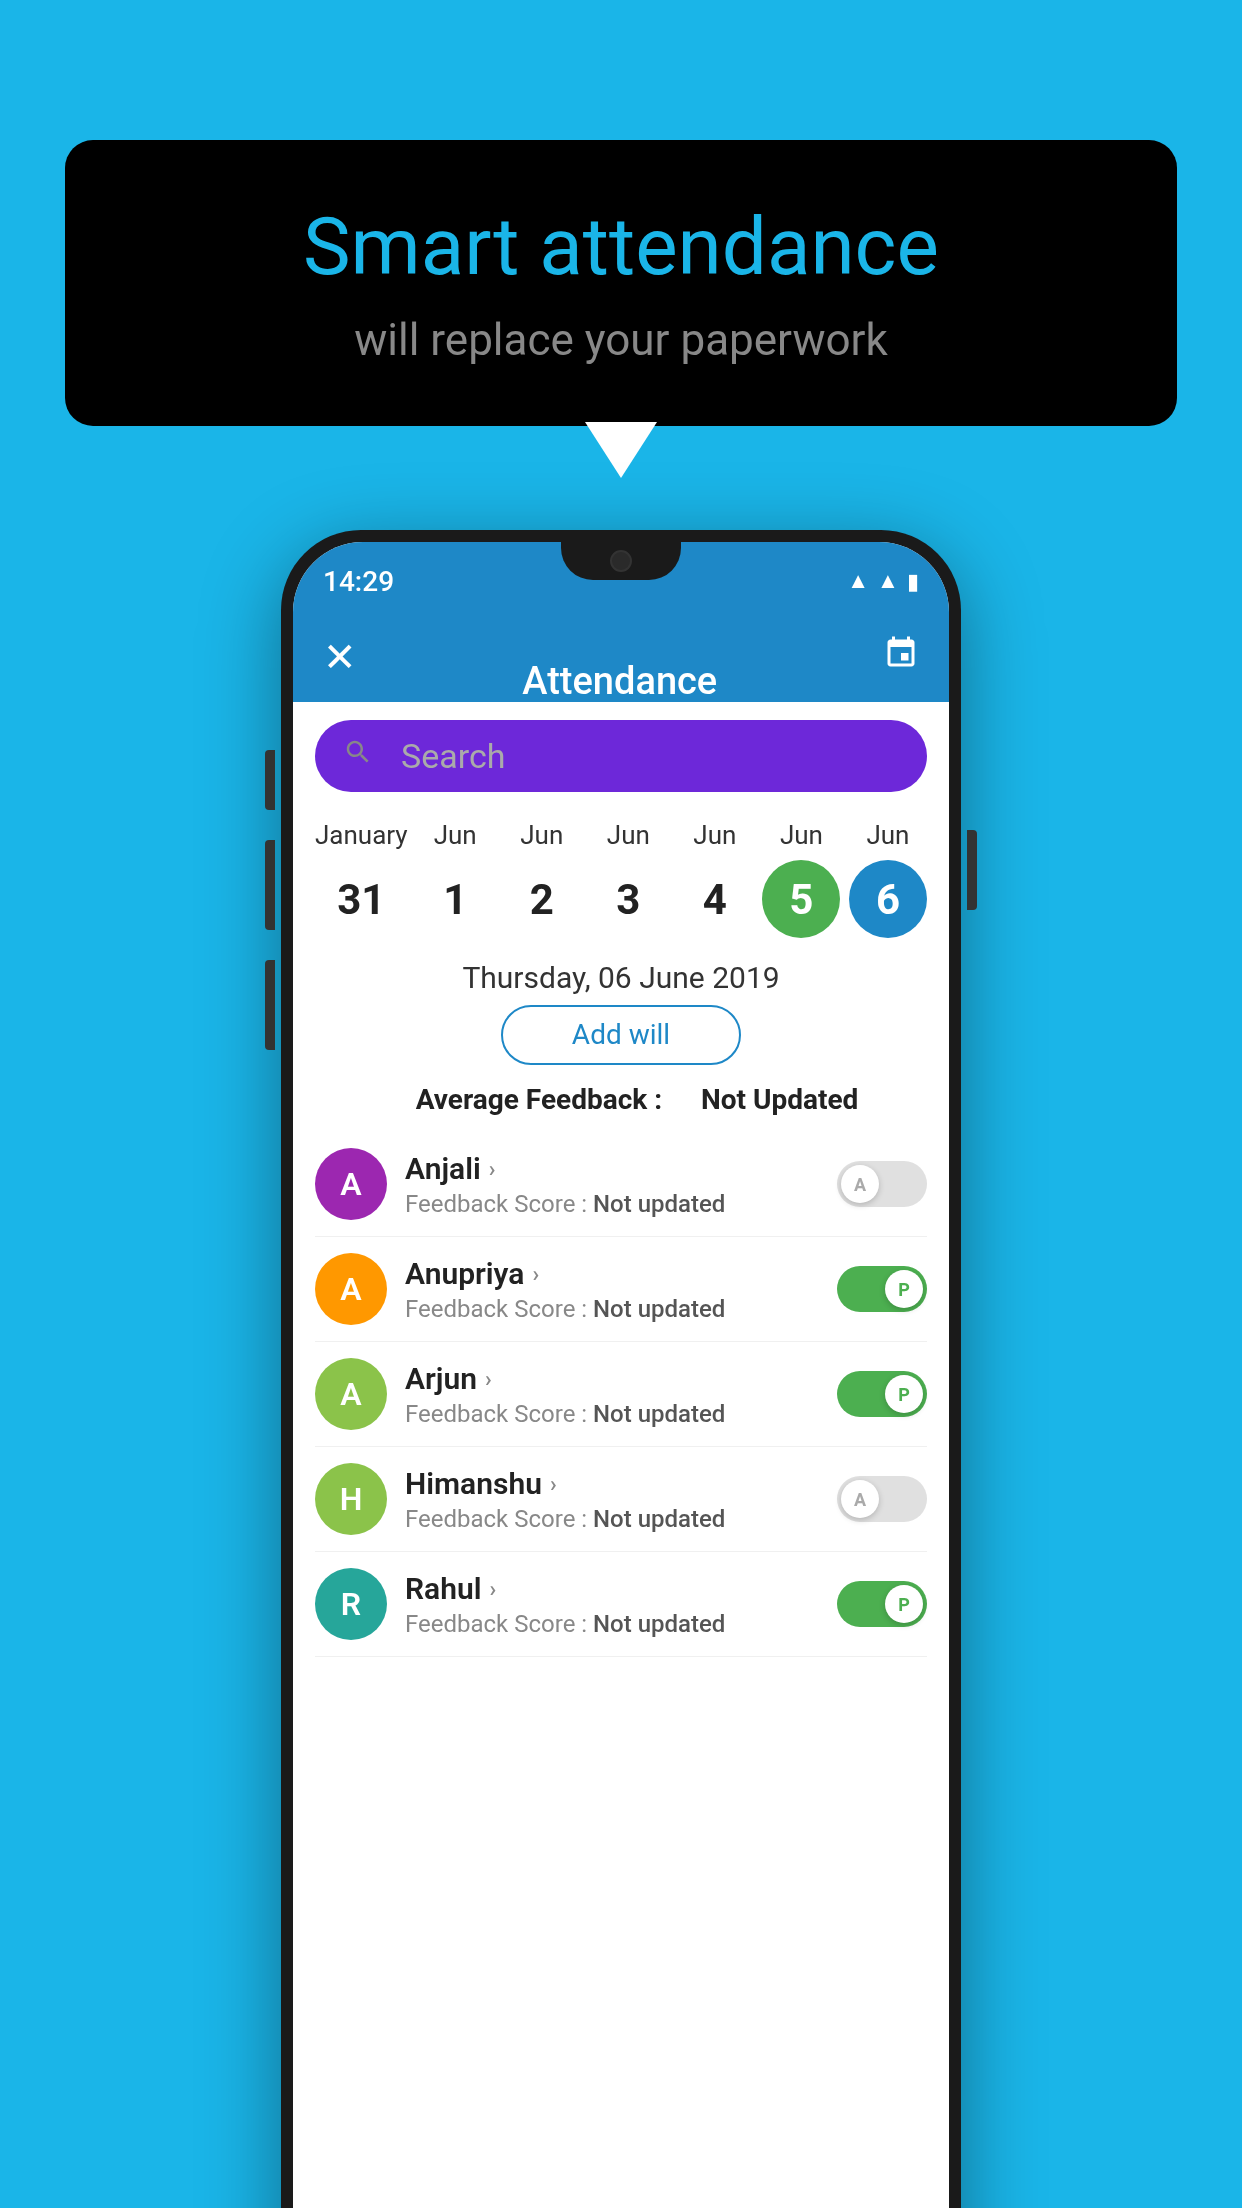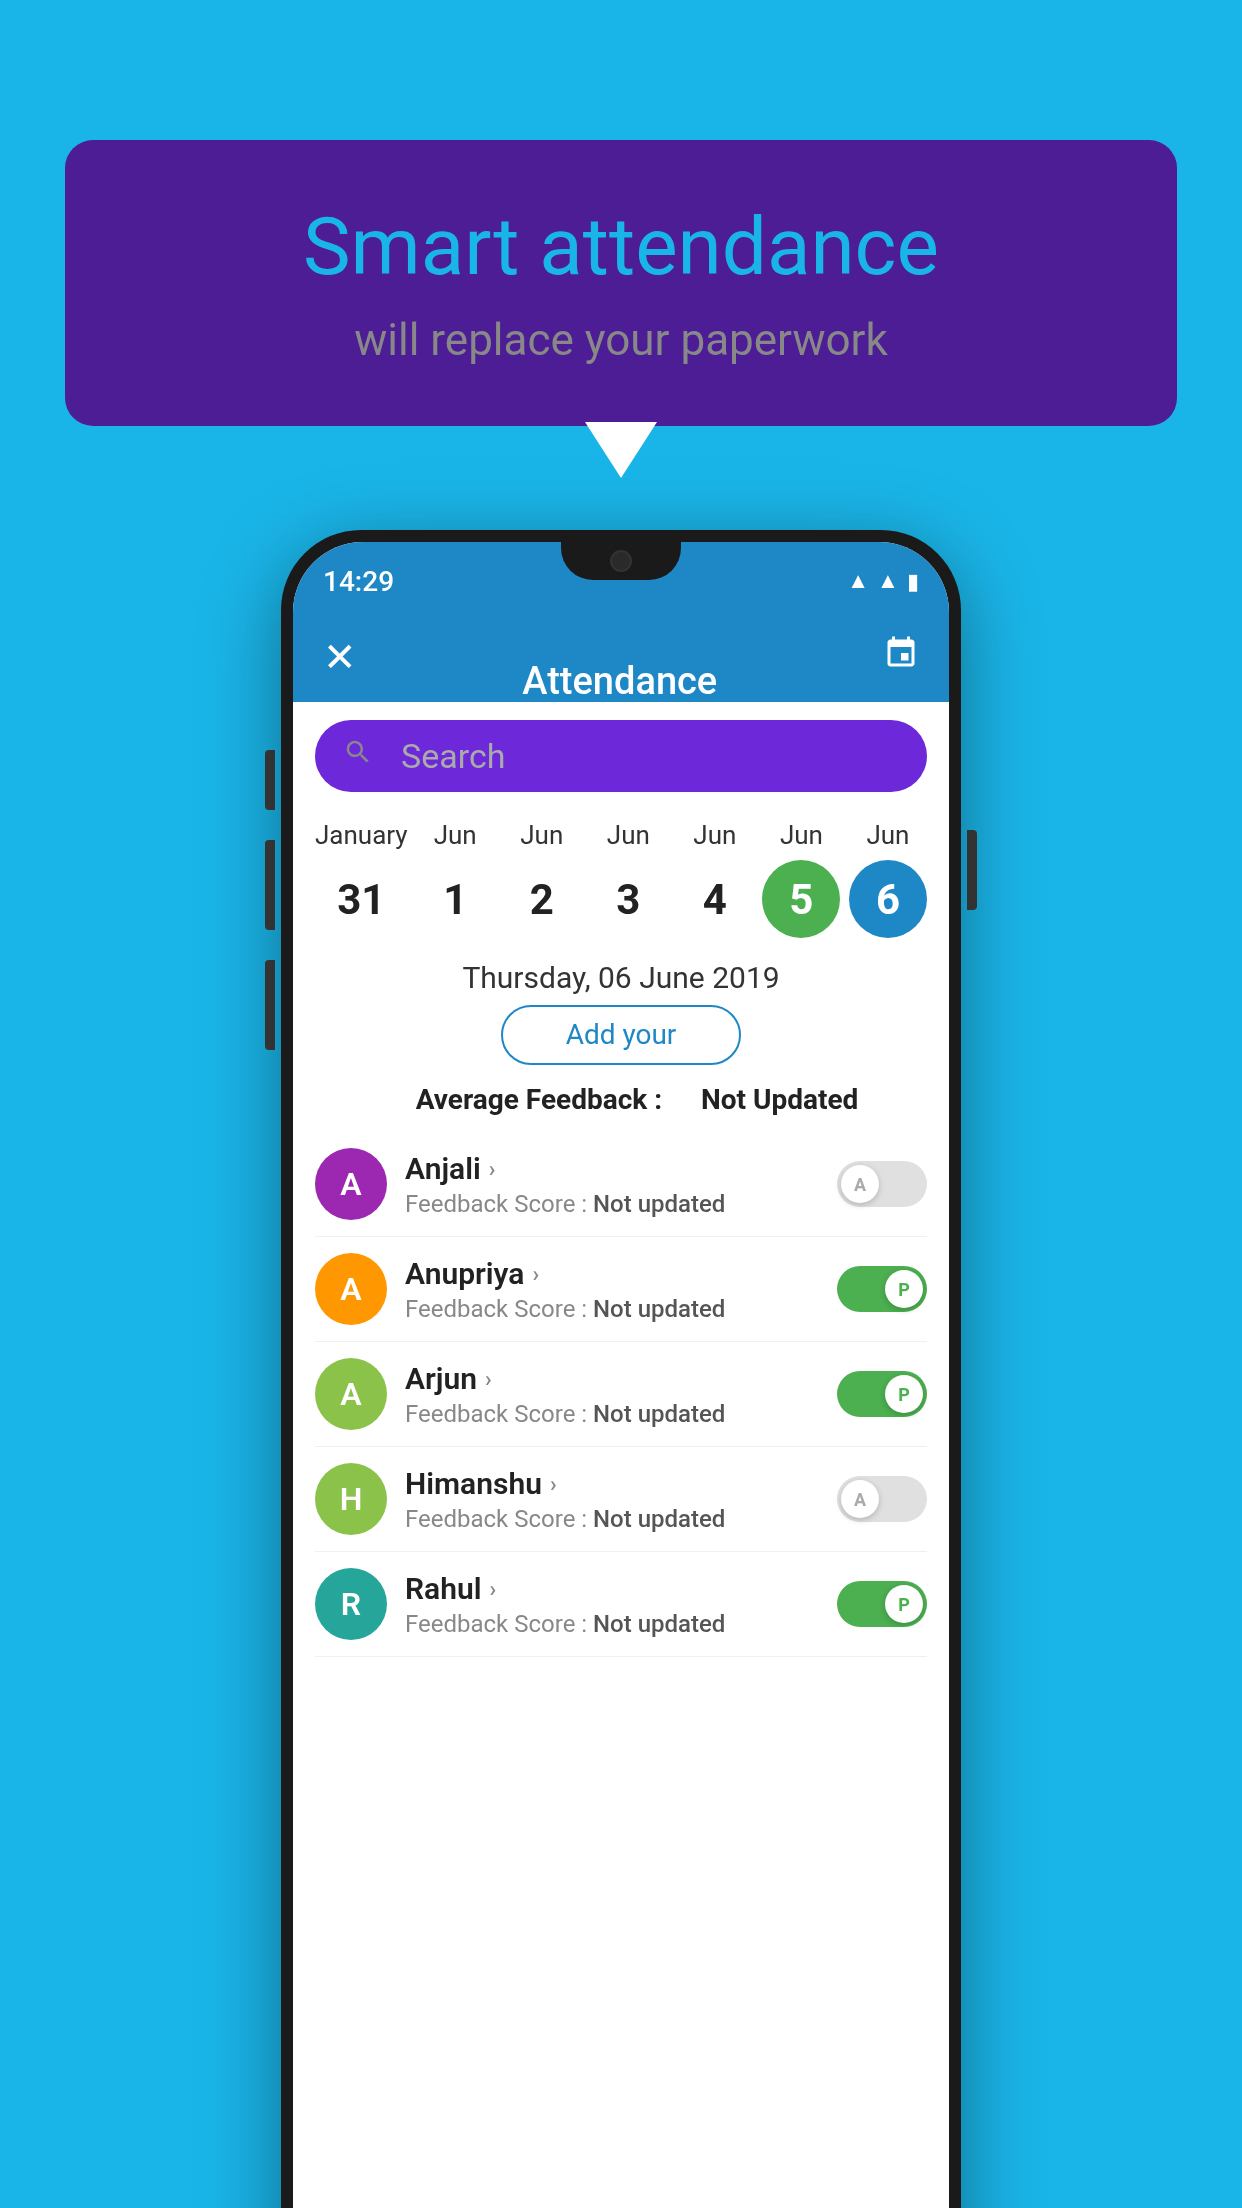--- a/index.html
+++ b/index.html
@@ -15,21 +15,21 @@
 
     
     .speech-bubble-container {
       position: absolute;
       top: 140px;
       left: 65px;
       right: 65px;
     }
 
     .speech-bubble {
-      background: #4c1d95;
+      background: #000000;
       border-radius: 28px;
       padding: 60px 80px;
       text-align: center;
       position: relative;
     }
 
     .speech-bubble::after {
       content: '';
       position: absolute;
       bottom: -52px;
@@ -475,21 +475,21 @@
             <div class="cal-date today">5</div>
           </div>
           <div class="cal-day">
             <div class="cal-month">Jun</div>
             <div class="cal-date selected">6</div>
           </div>
         </div>
 
       <div class="date-label">Thursday, 06 June 2019</div>
 
-      <div class="add-topic-btn">Add your</div>
+      <div class="add-topic-btn">Add will</div>
 
       <div class="avg-feedback">
         <span>Average Feedback :</span>
         <span>Not Updated</span>
       </div>
 
       <div class="student-list" id="student-list">
           <div class="student-item">
             <div class="student-avatar" style="background: rgb(156, 39, 176);">A</div>
             <div class="student-info">

